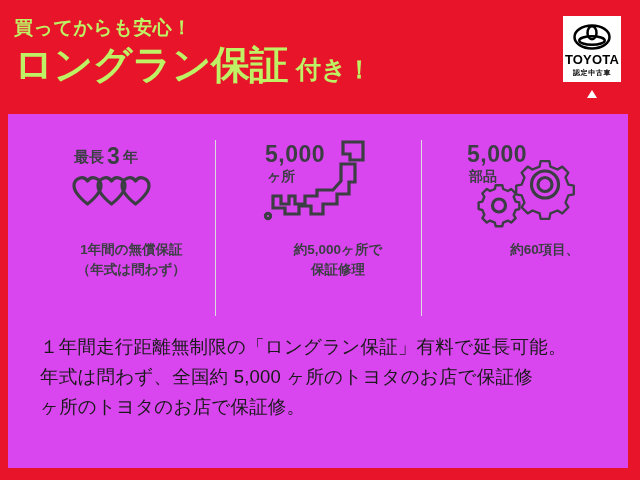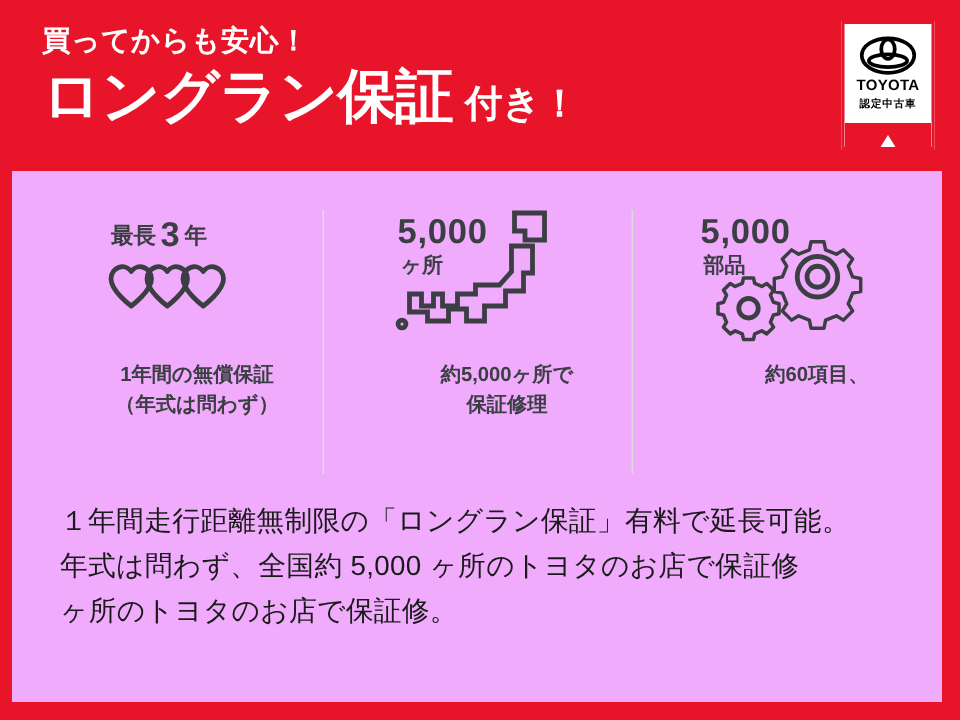--- a/index.html
+++ b/index.html
@@ -28,23 +28,23 @@
   .header {
     position: absolute;
     left: 0;
     top: 0;
     width: 640px;
     height: 112px;
     background: #e8152a;
   }
   .headline-block {
     position: absolute;
-    left: 28px;
+    left: 14px;
     top: 18px;
-    color: #ffffff;
+    color: #bef264;
   }
   .headline-small {
     font-size: 19px;
     font-weight: bold;
     letter-spacing: 0.5px;
     line-height: 1;
     margin: 0 0 8px 0;
     white-space: nowrap;
   }
   .headline-row {
@@ -79,21 +79,21 @@
     display: flex;
     flex-direction: column;
     align-items: center;
   }
   .toyota-mark {
     margin-top: 8px;
     width: 38px;
     height: 26px;
   }
   .toyota-word {
-    font-size: 10px;
+    font-size: 13px;
     font-weight: bold;
     color: #000;
     letter-spacing: 0.2px;
     line-height: 1;
     margin-top: 3px;
   }
   .toyota-sub {
     font-size: 7px;
     font-weight: bold;
     color: #000;
@@ -109,21 +109,21 @@
     height: 17px;
   }
 
   
   .card {
     position: absolute;
     left: 8px;
     top: 114px;
     width: 620px;
     height: 354px;
-    background: #f0abfc;
+    background: #d946ef;
   }
 
   
   .features {
     position: absolute;
     left: 0;
     top: 18px;
     width: 620px;
     height: 190px;
     display: flex;

